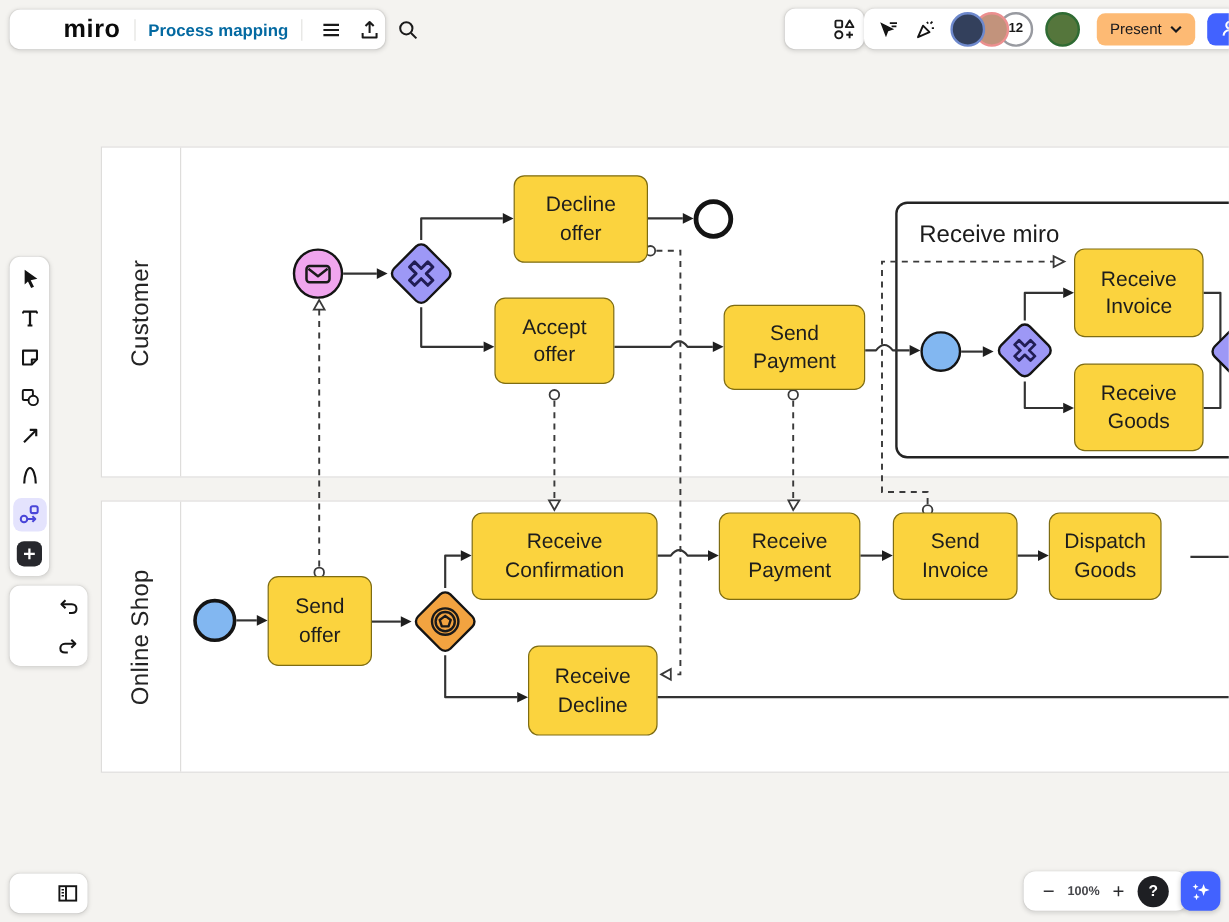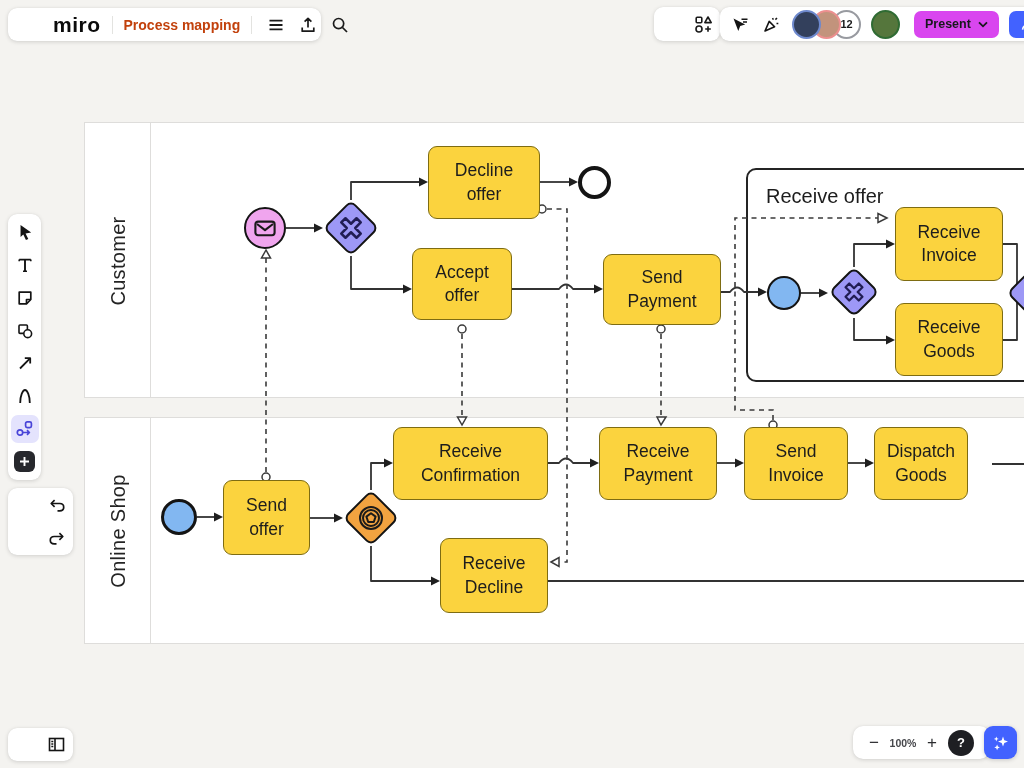--- a/index.html
+++ b/index.html
@@ -10,24 +10,24 @@
     -webkit-font-smoothing:antialiased;
   }
   .card{
     position:absolute;background:#fff;border-radius:9px;
     box-shadow:0 1px 4px rgba(0,0,0,.14), 0 0 1px rgba(0,0,0,.08);
     display:flex;align-items:center;padding-left:32px;
   }
   .vdiv{width:1px;height:18px;background:#e3e3e0;margin:0 11px;flex:0 0 auto;}
   .iconbtn{display:flex;align-items:center;justify-content:center;width:26px;height:26px;border-radius:6px;cursor:pointer;flex:0 0 auto;}
   .logo{font-size:21px;font-weight:700;letter-spacing:.5px;color:#0b0b0b;padding-left:13px;}
-  .board-title{font-size:14px;font-weight:600;color:#c2410c;white-space:nowrap;}
+  .board-title{font-size:14px;font-weight:600;color:#0369a1;white-space:nowrap;}
   
   .avatar{width:29px;height:29px;border-radius:50%;box-sizing:border-box;flex:0 0 auto;}
-  .present-btn{display:flex;align-items:center;gap:7px;background:#d946ef;border-radius:7px;height:27px;padding:0 11px;font-size:12.5px;font-weight:700;color:#17181c;cursor:pointer;}
+  .present-btn{display:flex;align-items:center;gap:7px;background:#fdba74;border-radius:7px;height:27px;padding:0 11px;font-size:12.5px;font-weight:400;color:#17181c;cursor:pointer;}
   .share-btn{display:flex;align-items:center;gap:6px;background:#4262ff;border-radius:7px;height:27px;padding:0 12px;font-size:12.5px;font-weight:700;color:#fff;cursor:pointer;}
   
   .tool{width:33px;height:33px;display:flex;align-items:center;justify-content:center;cursor:pointer;}
   .tool .box-active{width:28px;height:28px;border-radius:7px;background:#e4e3fd;display:flex;align-items:center;justify-content:center;}
   .tool .box-dark{width:21px;height:21px;border-radius:6px;background:#27282d;display:flex;align-items:center;justify-content:center;}
   
   .lane{position:absolute;background:#fff;border:1.5px solid #dedddb;box-sizing:border-box;}
   .lane-col{position:absolute;top:0;bottom:0;left:0;width:65px;border-right:1.5px solid #dedddb;}
   .lane-label{position:absolute;left:33px;font-size:20px;color:#242424;transform:translate(-50%,-50%) rotate(-90deg);white-space:nowrap;letter-spacing:.3px;}
   
@@ -55,21 +55,21 @@
 <div class="lane" style="left:84px;top:122px;width:946px;height:276px;">
   <div class="lane-col"></div>
   <div class="lane-label" style="top:138px;">Customer</div>
 </div>
 <div class="lane" style="left:84px;top:417px;width:946px;height:227px;">
   <div class="lane-col"></div>
   <div class="lane-label" style="top:113px;">Online Shop</div>
 </div>
 
 <div class="subprocess" style="left:746px;top:168px;width:312px;height:214px;">
-  <div class="subprocess-label">Receive offer</div>
+  <div class="subprocess-label">Receive miro</div>
 </div>
 
 <svg id="connector-layer" width="1024" height="768" viewBox="0 0 1024 768">
   <g fill="none" stroke="#333333" stroke-width="1.8" stroke-linejoin="round">
     <path d="M286,228 H314"></path>
     <path d="M351,200 V182 H419"></path>
     <path d="M351,256 V289 H403"></path>
     <path d="M540,182 H569"></path>
     <path d="M512,289 H559 Q566,280 573,289 H594"></path>
     <path d="M721,292 H730 Q737,283 744,292 H758"></path>

